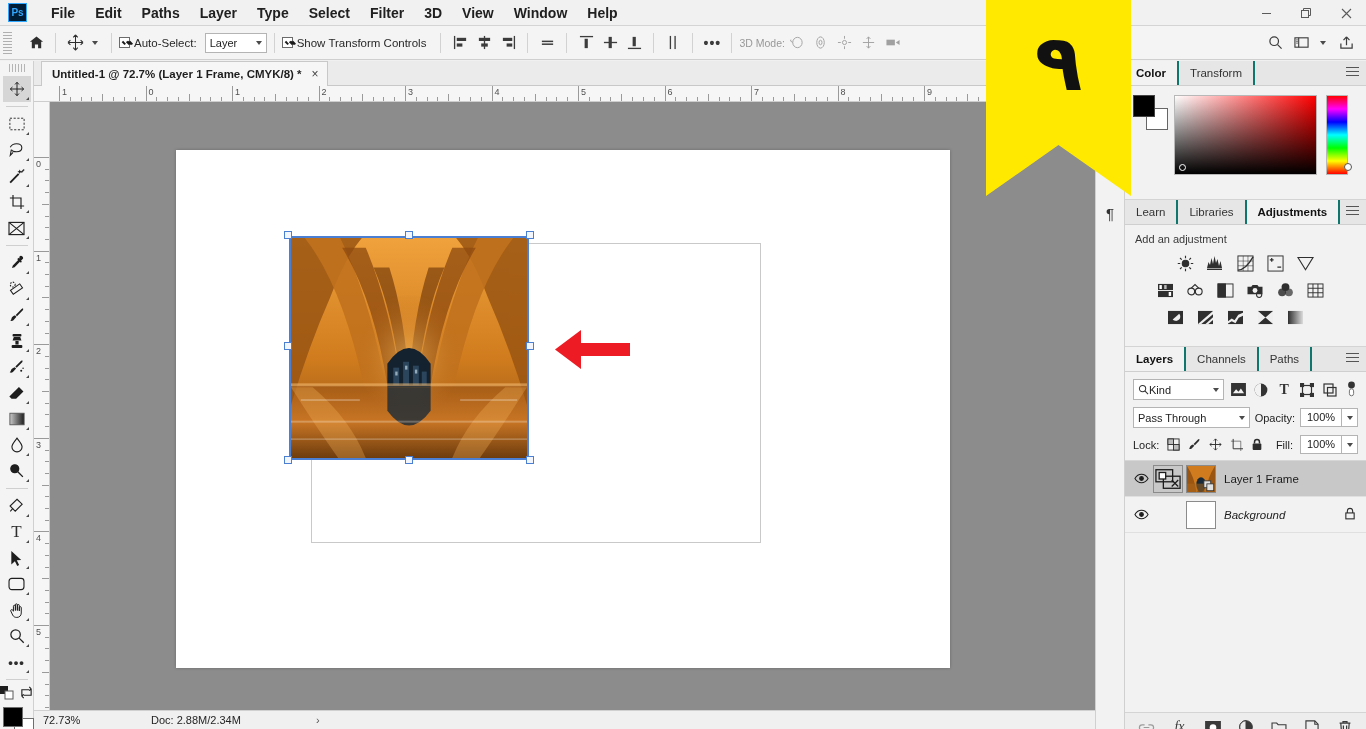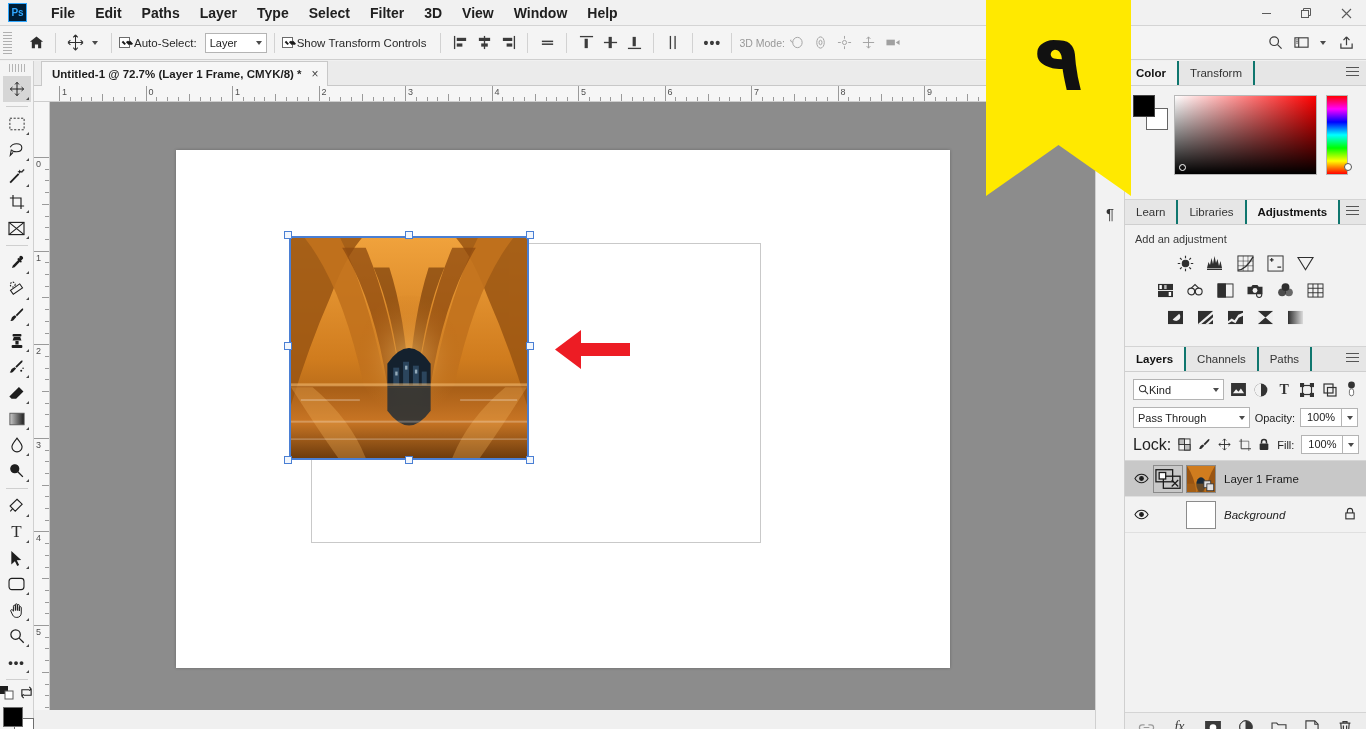--- a/index.html
+++ b/index.html
@@ -830,20 +830,25 @@
     </div>
 
     <div class="arrow-ann">
       <svg width="75" height="45" viewBox="0 0 75 45" fill="#ed1c24">
         <path d="M0 22.5 26 3 26 16 75 16 75 29 26 29 26 42 Z"></path>
       </svg>
     </div>
 
   </div>
 
+  <div class="statusbar">
+    <div class="sb-zoom">72.73%</div>
+    <div class="sb-doc">Doc: 2.88M/2.34M</div>
+    <div class="sb-chev">›</div>
+  </div>
 
   <div class="dockStrip">
     <div class="dock-btn" style="margin-top:140px;">¶</div>
   </div>
 
   <div class="rightPanels">
 
     <div class="panel">
       <div class="panel-tabs">
         <div class="ptab active">Color</div>
@@ -1053,21 +1058,21 @@
         <span style="font-size:11px;">Opacity:</span>
         <div class="lp-numwrap">
           <div class="lp-num">100%</div>
           <div class="lp-numcaret">
               <span class="caret" style="margin:0;"></span>
             </div>
         </div>
       </div>
 
       <div class="lp-lockrow">
-        <span style="font-size:16px;">Lock:</span>
+        <span style="font-size:11px;">Lock:</span>
         <div class="lp-lockico">
           <svg width="13" height="13" viewBox="0 0 14 14" fill="none" stroke="#2e2e2e">
               <rect x="1" y="1" width="12" height="12"></rect>
               <rect x="1" y="1" width="6" height="6" fill="#bdbdbd"></rect>
               <rect x="7" y="7" width="6" height="6" fill="#bdbdbd"></rect>
             </svg>
           </div>
         <div class="lp-lockico">
           <svg width="13" height="13" viewBox="0 0 14 14" fill="#2e2e2e">
               <path d="M12 1.2c.7.7.3 1.5-.4 2.2L7.4 7.8 6 6.4l4.2-4.2c.7-.7 1-1 1.8-1z"></path>

